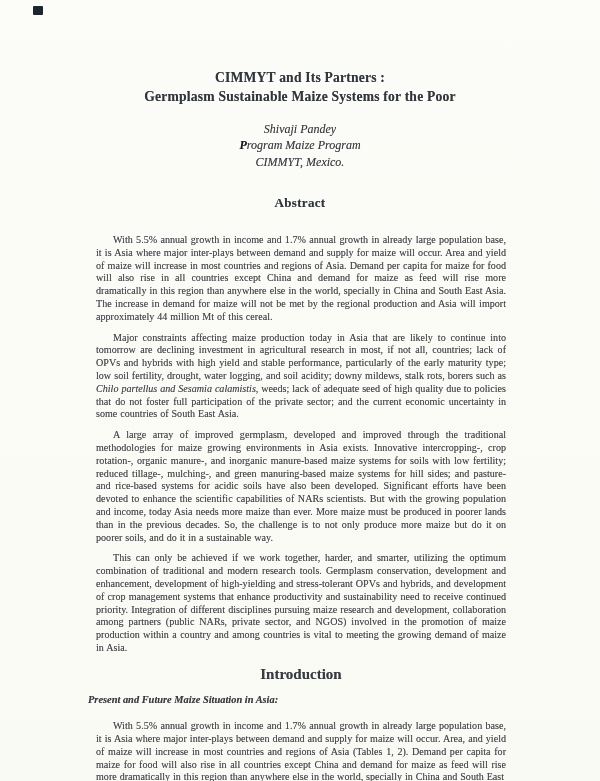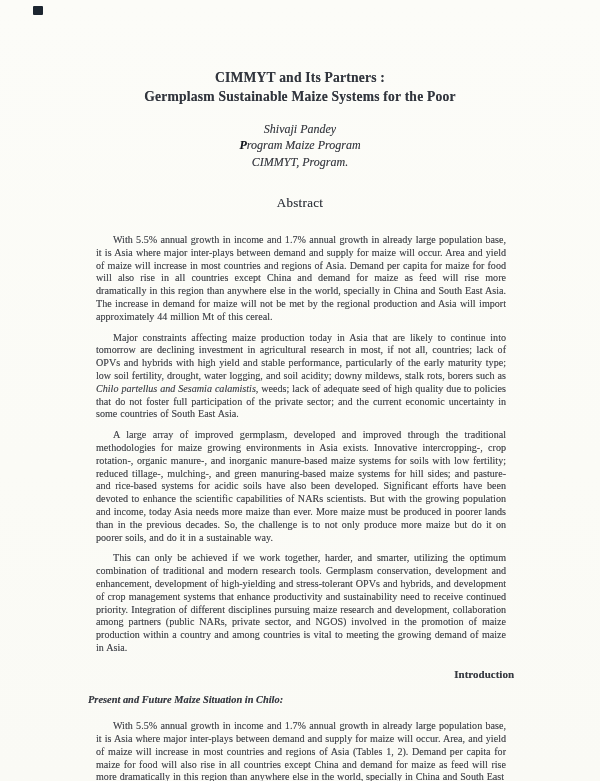--- a/index.html
+++ b/index.html
@@ -54,21 +54,21 @@
   .author-role::first-letter {
     font-weight: bold;
     color: #14181f;
   }
   .abstract-heading {
     position: absolute;
     top: 195px;
     left: 0;
     width: 600px;
     text-align: center;
-    font-weight: normal;
+    font-weight: bold;
     font-size: 13px;
     color: #31353d;
     letter-spacing: 0.3px;
   }
   .body-column {
     position: absolute;
     top: 226px;
     left: 88px;
     width: 426px;
     font-size: 10.1px;
@@ -76,23 +76,23 @@
     text-align: justify;
   }
   .body-column p {
     margin: 8px;
     text-indent: 17px;
     word-spacing: 0.4px;
   }
   .intro-heading {
     margin: 13px 0 0 0;
     font-weight: bold;
-    font-size: 11px;
+    font-size: 15px;
     color: #383b42;
-    text-align: right;
+    text-align: center;
   }
   .sub-heading {
     margin: 13px 0 0 0;
     font-weight: bold;
     font-style: italic;
     font-size: 10.4px;
     color: #383b42;
     text-align: left;
   }
   .intro-para {
@@ -107,31 +107,31 @@
   <div class="corner-mark"></div>
 
   <div class="title-block">
     <div>CIMMYT and Its Partners :</div>
     <div>Germplasm Sustainable Maize Systems for the Poor</div>
   </div>
 
   <div class="author-block">
     <div>Shivaji Pandey</div>
     <div class="author-role">Program Maize Program</div>
-    <div>CIMMYT, Program.</div>
+    <div>CIMMYT, Mexico.</div>
   </div>
 
   <div class="abstract-heading">Abstract</div>
 
   <div class="body-column">
     <p>With 5.5% annual growth in income and 1.7% annual growth in already large population base, it is Asia where major inter-plays between demand and supply for maize will occur.  Area and yield of maize will increase in most countries and regions of Asia.  Demand per capita for maize for food will also rise in all countries except China and demand for maize as feed will rise more dramatically in this region than anywhere else in the world, specially in China and South East Asia.  The increase in demand for maize will not be met by the regional production and Asia will import approximately 44 million Mt of this cereal.</p>
     <p><span>Major constraints affecting maize production today in Asia that are likely to continue into tomorrow are declining investment in agricultural research in most, if not all, countries; lack of OPVs and hybrids with high yield and stable performance, particularly of the early maturity type; low soil fertility, drought, water logging, and soil acidity; downy mildews, stalk rots, borers such as </span><span style="font-style: italic;">Chilo partellus and Sesamia calamistis</span><span>, weeds; lack of adequate seed of high quality due to policies that do not foster full participation of the private sector; and the current economic uncertainty in some countries of South East Asia.</span></p>
     <p>A large array of improved germplasm, developed and improved through the traditional methodologies for maize growing environments in Asia exists.  Innovative intercropping-, crop rotation-, organic manure-, and inorganic manure-based maize systems for soils with low fertility; reduced tillage-, mulching-, and green manuring-based maize systems for hill sides; and pasture- and rice-based systems for acidic soils have also been developed.  Significant efforts have been devoted to enhance the scientific capabilities of NARs scientists.  But with the growing population and income, today Asia needs more maize than ever.  More maize must be produced in poorer lands than in the previous decades.  So, the challenge is to not only produce more maize but do it on poorer soils, and do it in a sustainable way.</p>
     <p>This can only be achieved if we work together, harder, and smarter, utilizing the optimum combination of traditional and modern research tools.  Germplasm conservation, development and enhancement, development of high-yielding and stress-tolerant OPVs and hybrids, and development of crop management systems that enhance productivity and sustainability need to receive continued priority.  Integration of different disciplines pursuing maize research and development, collaboration among partners (public NARs, private sector, and NGOS) involved in the promotion of maize production within a country and among countries is vital to meeting the growing demand of maize in Asia.</p>
 
     <div class="intro-heading">Introduction</div>
 
-    <div class="sub-heading">Present and Future Maize Situation in Chilo:</div>
+    <div class="sub-heading">Present and Future Maize Situation in Asia:</div>
 
     <p class="intro-para">With 5.5% annual growth in income and 1.7% annual growth in already large population base, it is Asia where major inter-plays between demand and supply for maize will occur.  Area, and yield of maize will increase in most countries and regions of Asia (Tables 1, 2).  Demand per capita for maize for food will also rise in all countries except China and demand for maize as feed will rise more dramatically in this region than anywhere else in the world, specially in China and South East</p>
   </div>
 
 </div>
 
 </body></html>

